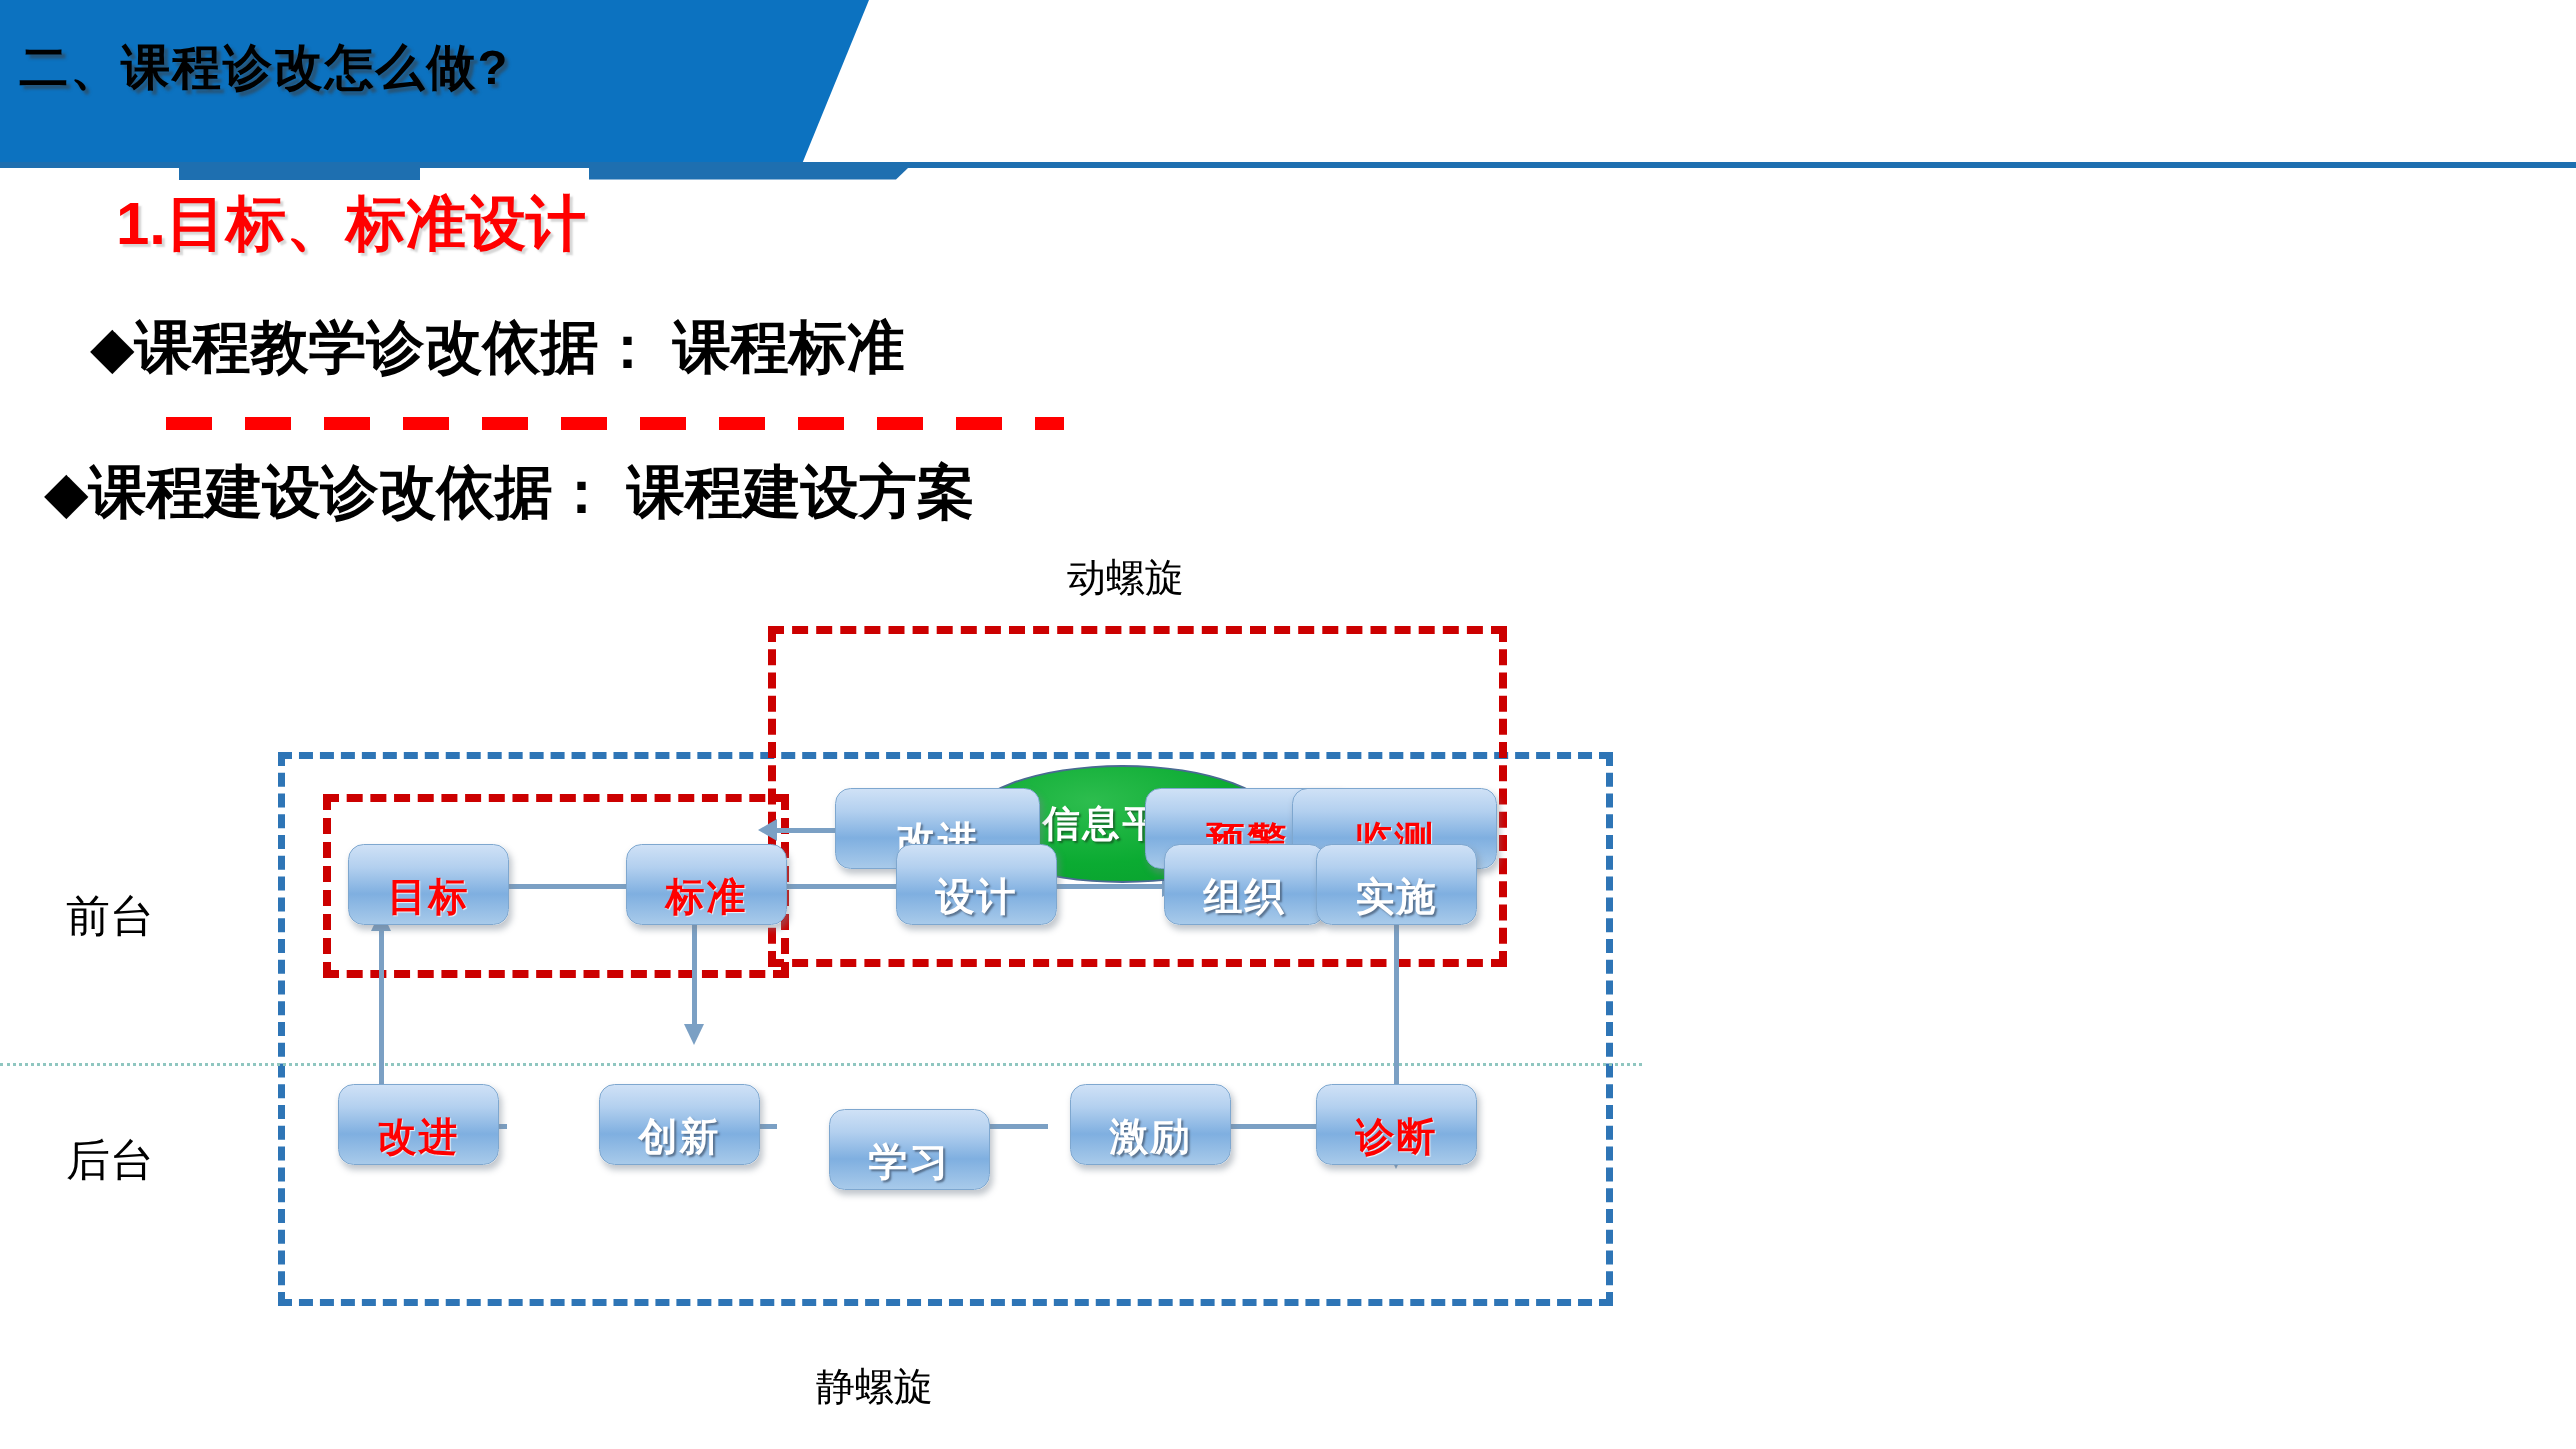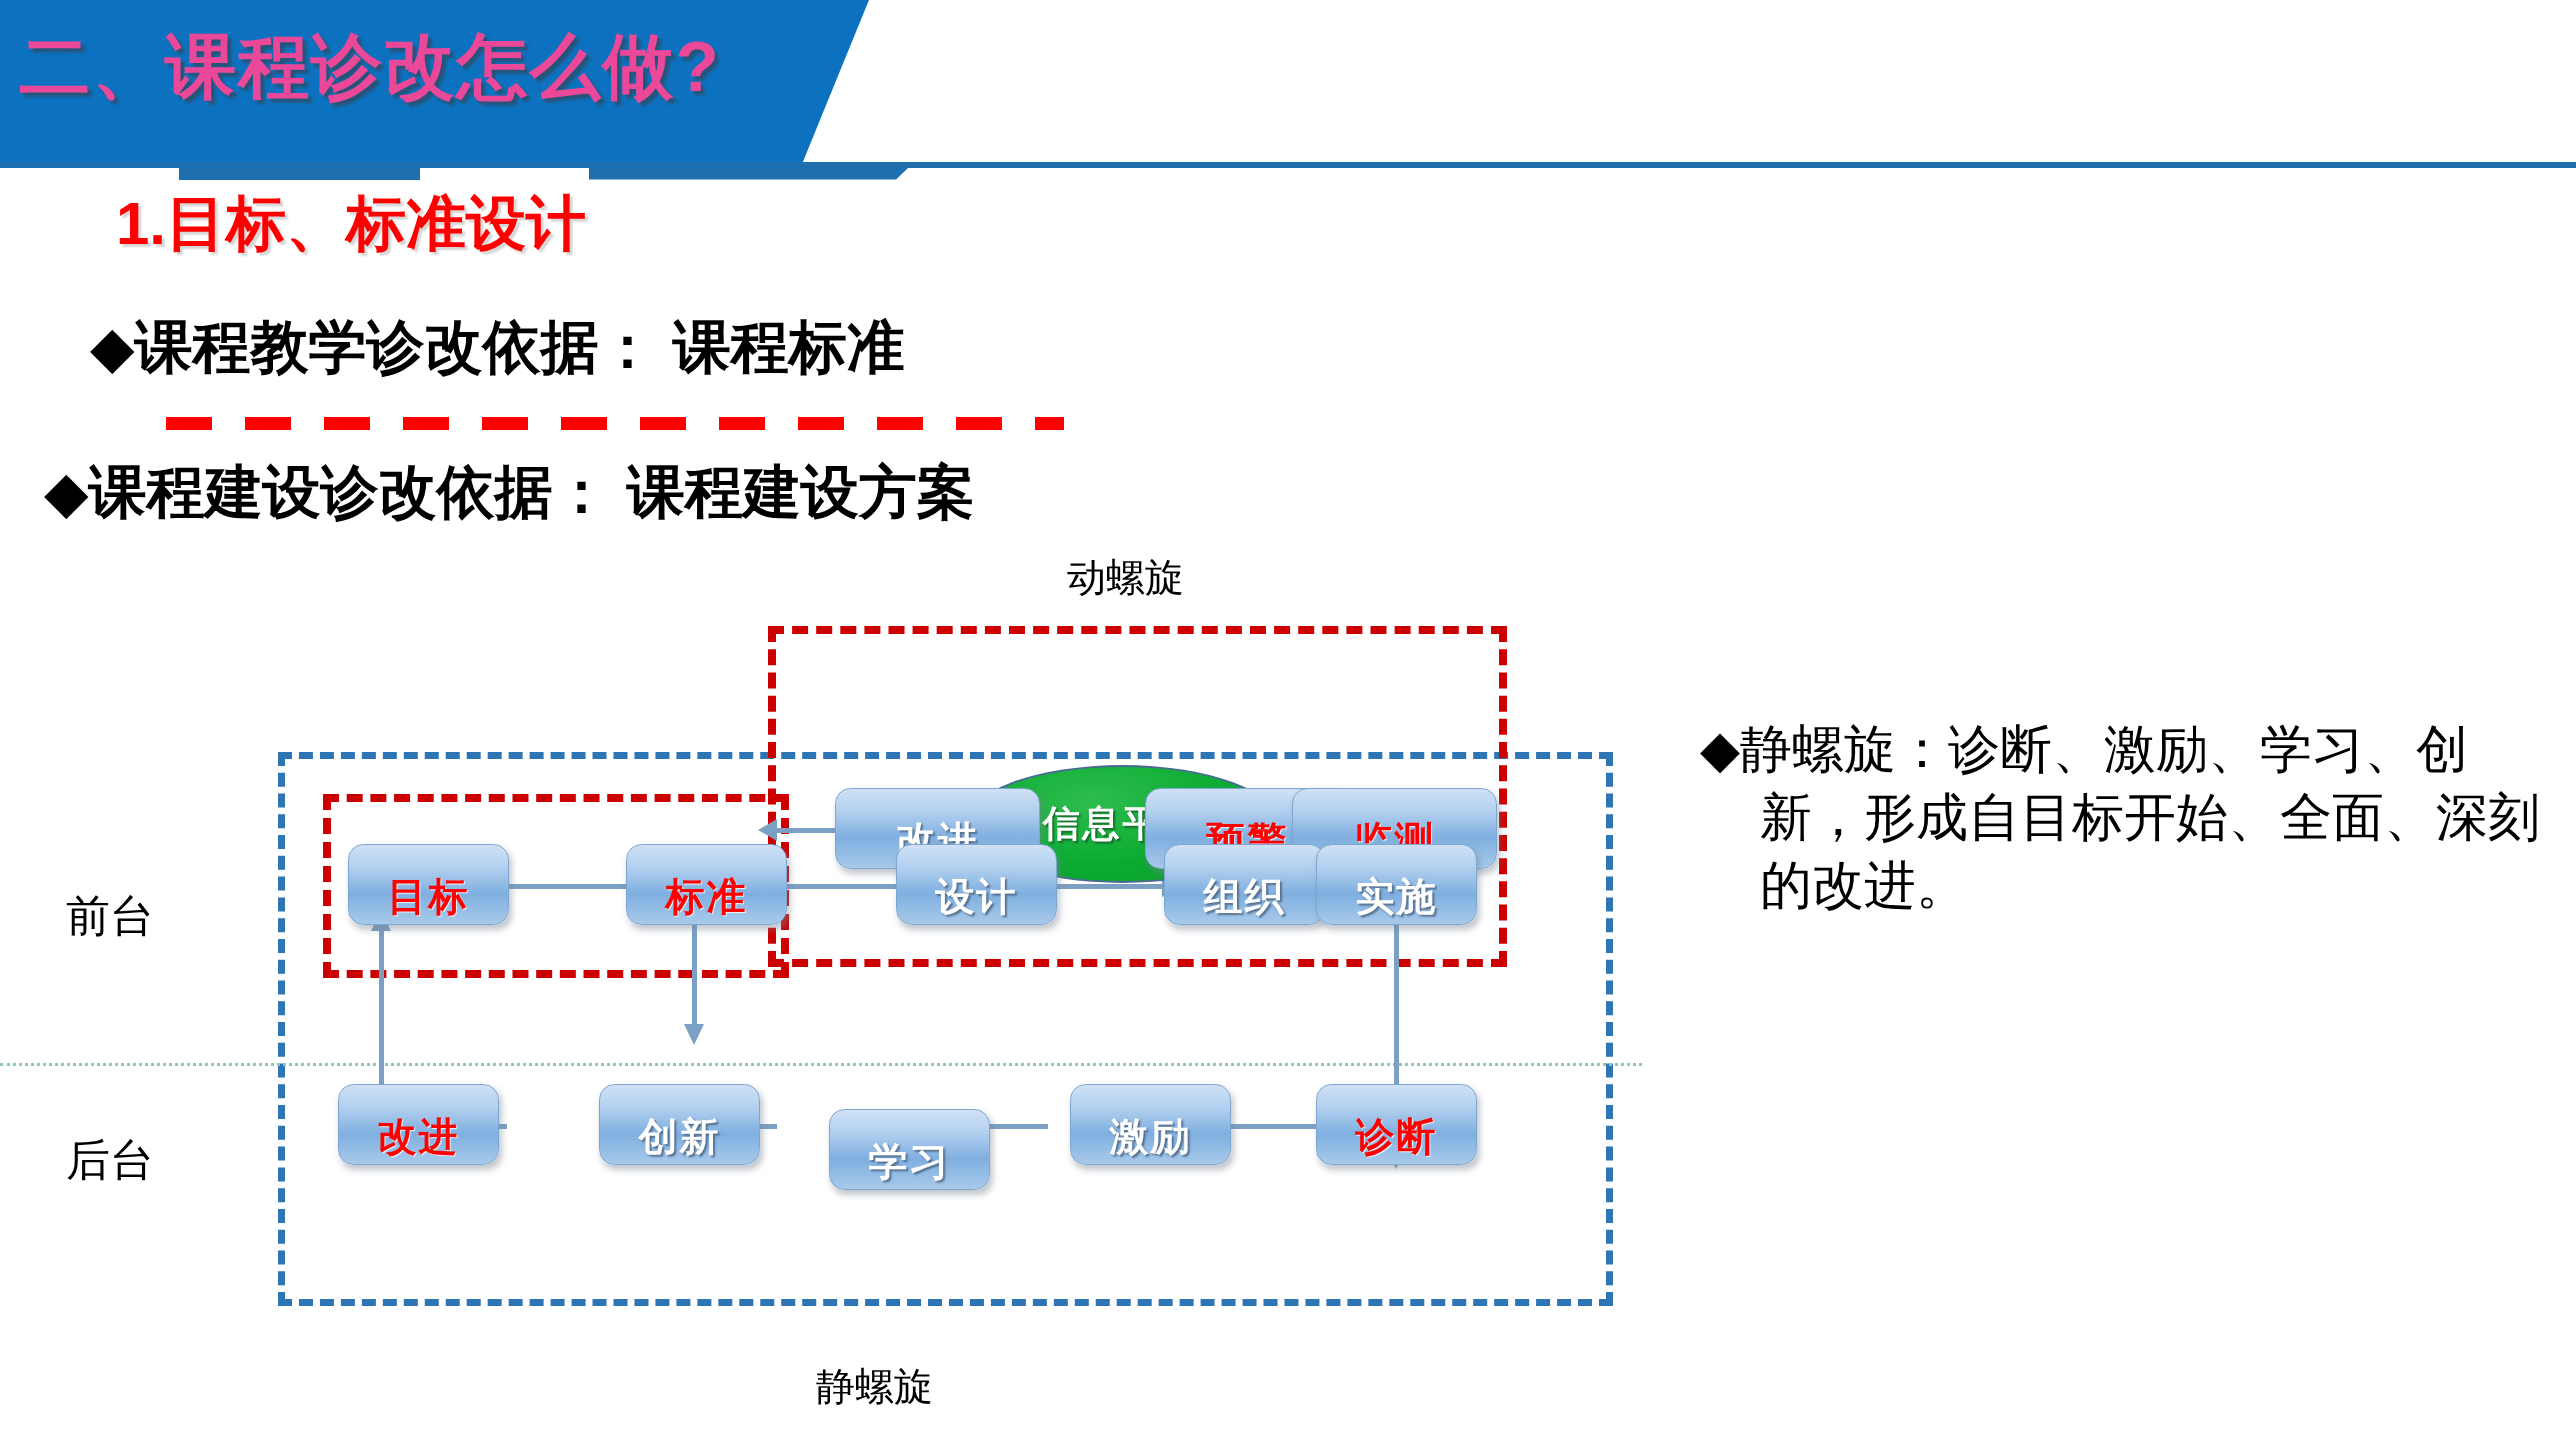--- a/index.html
+++ b/index.html
@@ -11,21 +11,21 @@
   .abs{position:absolute;}
 
   
   #header-banner{
     left:0;top:0;width:869px;height:164px;
     background:#0c72c0;
     clip-path:polygon(0 0, 869px 0, 802px 164px, 0 164px);
   }
   #header-title{
     left:19.3px;top:13.5px;width:773px;height:106px;
-    color:#ec4899;font-size:71px;font-weight:bold;line-height:106px;
+    color:#000000;font-size:49px;font-weight:bold;line-height:106px;
     letter-spacing:1.9px;
     text-shadow:3.9px 3.9px 2.9px rgba(60,60,60,.55);
     white-space:nowrap;
   }
   #header-rule{
     left:0;top:162px;width:2576px;height:5.8px;background:#1e6fb0;
   }
   #header-tab-a{left:179px;top:168px;width:241px;height:11.6px;background:#1e6fb0;}
   #header-tab-b{left:589px;top:168px;width:319px;height:11.6px;background:#1e6fb0;
     clip-path:polygon(0 0,319px 0,307px 11.6px,0 11.6px);}
@@ -212,15 +212,14 @@
   </div>
   <div class="dbox t-red" style="left:1316px;top:533px;width:159px;height:79px;">
     <span>诊断</span>
   </div>
 
   <div class="diagram-caption" style="left:816px;top:809px;">静螺旋</div>
 
 </div>
 
 <div class="abs" id="right-col">
-  <div class="rc-item">◆静螺旋：诊断、激励、学习、创新，形成自目标开始、全面、深刻的改进。</div>
 </div>
 
 
 </body></html>

